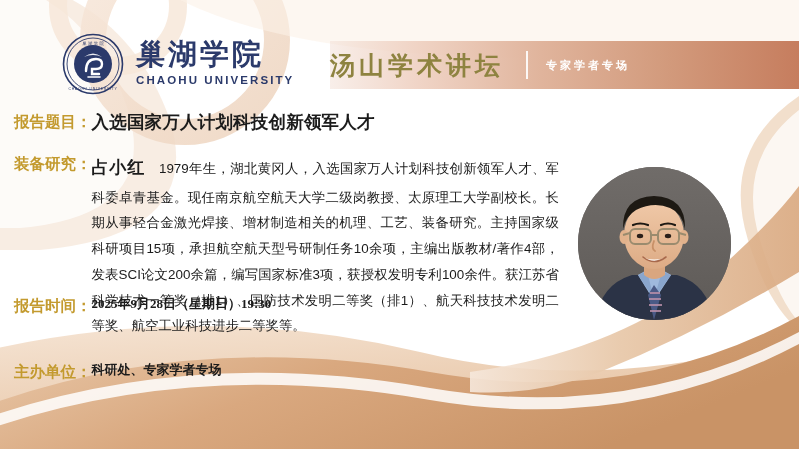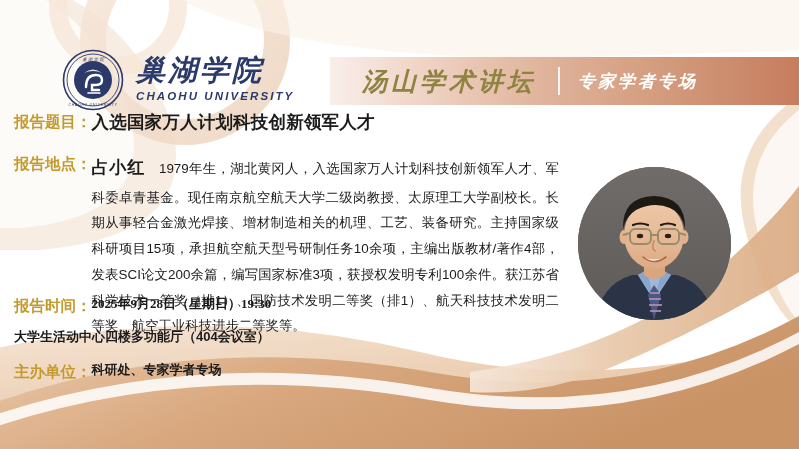--- a/index.html
+++ b/index.html
@@ -15,21 +15,21 @@
     background:#ffffff;
     overflow:hidden;
   }
 
   
   .bg-layer{position:absolute;inset:0;overflow:hidden;pointer-events:none;}
   .bg-layer svg{position:absolute;top:0;left:0;}
 
   
   .header{
-    position:absolute;left:0;top:16px;width:764px;height:104px;font-style:italic;
+    position:absolute;left:0;top:0;width:764px;height:104px;
   }
   .logo-wrap{
     position:absolute;left:62px;top:33px;
     display:flex;align-items:center;
   }
   .seal{
     width:62px;height:62px;flex:0 0 62px;
   }
   .uni-names{
     margin-left:12px;display:flex;flex-direction:column;justify-content:center;
@@ -52,29 +52,29 @@
         rgba(243,225,216,0.55) 0%,
         rgba(238,206,190,0.85) 18%,
         #e0b49c 45%,
         #d29a7c 72%,
         #c67d5e 100%);
     display:flex;align-items:center;
   }
   .banner-main{
     font-family:"DejaVu Serif","Liberation Serif",serif;
     font-size:25px;font-weight:700;color:#8e8340;
-    letter-spacing:4px;margin-left:32px;white-space:nowrap;
+    letter-spacing:4px;white-space:nowrap;
   }
   .banner-div{
     width:2px;height:28px;background:#ffffff;opacity:.9;
     margin:0 18px 0 22px;flex:0 0 2px;
   }
   .banner-sub{
     font-family:"DejaVu Serif","Liberation Serif",serif;
-    font-size:17px;font-weight:700;color:#ffffff;
+    font-size:11px;font-weight:700;color:#ffffff;
     letter-spacing:3px;white-space:nowrap;
   }
 
   
   .content{position:absolute;left:0;top:0;width:799px;height:322px;border-radius:21px;}
 
   .row{position:absolute;display:flex;align-items:flex-start;}
   .lbl{
     font-size:15.5px;font-weight:600;color:#c39a2e;
     white-space:nowrap;flex:0 0 auto;line-height:1.5;
@@ -189,31 +189,30 @@
   </div>
 
   <div class="content">
 
     <div class="row" id="row-title">
       <span class="lbl">报告题目：</span>
       <span class="val-title">入选国家万人计划科技创新领军人才</span>
     </div>
 
     <div class="row" id="row-bio">
-      <span class="lbl">报告地点：</span>
+      <span class="lbl">装备研究：</span>
       <span class="bio-body"><span class="bio-name">占小红</span><span>1979年生，湖北黄冈人，入选国家万人计划科技创新领军人才、军科委卓青基金。现任南京航空航天大学二级岗教授、太原理工大学副校长。长期从事轻合金激光焊接、增材制造相关的机理、工艺、装备研究。主持国家级科研项目15项，承担航空航天型号研制任务10余项，主编出版教材/著作4部，发表SCI论文200余篇，编写国家标准3项，获授权发明专利100余件。获江苏省科学技术一等奖（排1）、国防技术发明二等奖（排1）、航天科技技术发明二等奖、航空工业科技进步二等奖等。</span></span>
     </div>
 
     <div class="row" id="row-time">
       <span class="lbl">报告时间：</span>
       <span class="val-info">2025年9月28日（星期日）19:30</span>
     </div>
 
     <div class="row" id="row-place">
-      <span class="val-info">大学生活动中心四楼多功能厅（404会议室）</span>
     </div>
 
     <div class="row" id="row-org">
       <span class="lbl">主办单位：</span>
       <span class="val-info">科研处、专家学者专场</span>
     </div>
   </div>
 
   <div class="photo">
     <svg width="153" height="153" viewBox="0 0 153 153" xmlns="http://www.w3.org/2000/svg">

